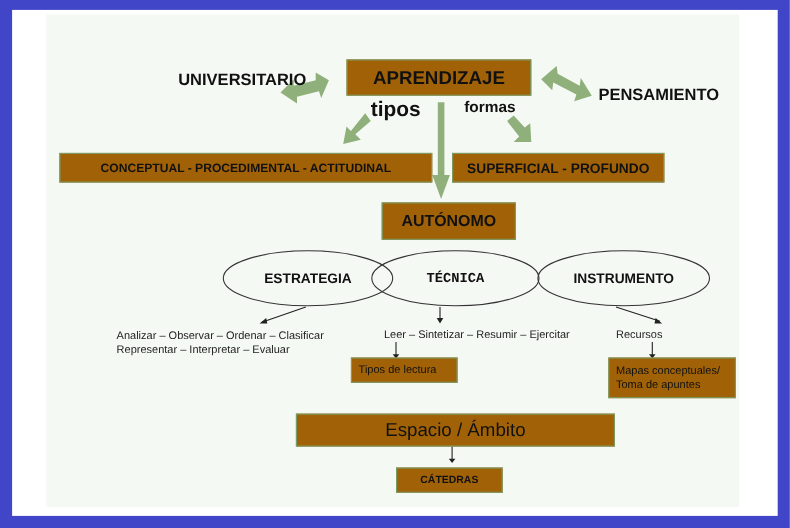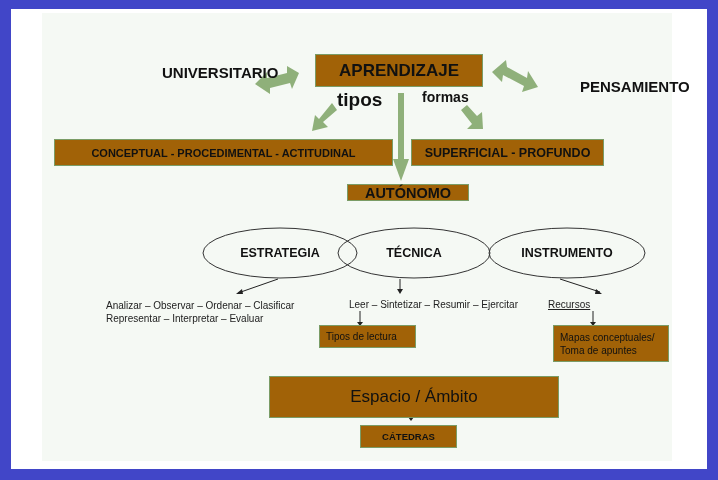--- a/index.html
+++ b/index.html
@@ -69,57 +69,57 @@
 </svg>
 
 <div class="label bold" style="left:162px; top:64px; font-size:15px; line-height:18px;">
   <div>UNIVERSITARIO</div>
 </div>
 
 <div class="box" style="left:315px; top:54px; width:168px; height:33px; font-size:17px;">
   <span>APRENDIZAJE</span>
 </div>
 
-<div class="label bold" style="left:544px; top:78px; font-size:15px;margin-left:36px;">PENSAMIENTO</div>
+<div class="label bold" style="left:544px; top:78px; font-size:15px;">PENSAMIENTO</div>
 
 <div class="label bold" style="left:337px; top:89px; font-size:19px;">tipos</div>
 <div class="label bold" style="left:422px; top:89px; font-size:14px;">formas</div>
 
 <div class="box" style="left:54px; top:139px; width:339px; height:27px; font-size:11px;">
   <span>CONCEPTUAL - PROCEDIMENTAL - ACTITUDINAL</span>
 </div>
 <div class="box" style="left:411px; top:139px; width:193px; height:27px; font-size:12.5px;">
   <span>SUPERFICIAL - PROFUNDO</span>
 </div>
 
-<div class="box" style="left:347px; top:184px; width:122px; height:17px; font-size:14.5px;">
+<div class="box" style="left:347px; top:184px; width:122px; height:34px; font-size:14.5px;">
   <span>AUTÓNOMO</span>
 </div>
 
 <div class="ell-text" style="left:280px; top:253px;">ESTRATEGIA</div>
-<div class="ell-text" style="left:414px; top:253px;">TÉCNICA</div>
+<div class="ell-text" style="left:414px; top:253px;font-family:Liberation Mono, monospace;">TÉCNICA</div>
 <div class="ell-text" style="left:567px; top:253px;">INSTRUMENTO</div>
 
 <div class="label small" style="left:106px; top:299px; line-height:13px;">
   <div>Analizar – Observar – Ordenar – Clasificar</div>
   <div>Representar – Interpretar – Evaluar</div>
 </div>
 <div class="label small" style="left:349px; top:299px;">Leer – Sintetizar – Resumir – Ejercitar</div>
-<div class="label small" style="left:548px; top:299px;text-decoration:underline;">Recursos</div>
+<div class="label small" style="left:560px; top:299px;">Recursos</div>
 
 <div class="box" style="left:319px; top:325px; width:97px; height:23px; font-size:10px; font-weight:normal; justify-content:flex-start; padding-left:6px;">
   <span>Tipos de lectura</span>
 </div>
 
 <div class="box" style="left:553px; top:325px; width:116px; height:37px; font-size:10px; font-weight:normal; justify-content:flex-start; padding-left:6px; line-height:13px;">
   <div>
     <div>Mapas conceptuales/</div>
     <div>Toma de apuntes</div>
   </div>
 </div>
 
-<div class="box" style="left:269px; top:376px; width:290px; height:42px; font-size:17px; font-weight:normal;">
+<div class="box" style="left:269px; top:376px; width:290px; height:30px; font-size:17px; font-weight:normal;">
   <span>Espacio / Ámbito</span>
 </div>
 
 <div class="box" style="left:360px; top:425px; width:97px; height:23px; font-size:9.5px; font-weight:bold;">
   <span>CÁTEDRAS</span>
 </div>
 
 </body></html>

